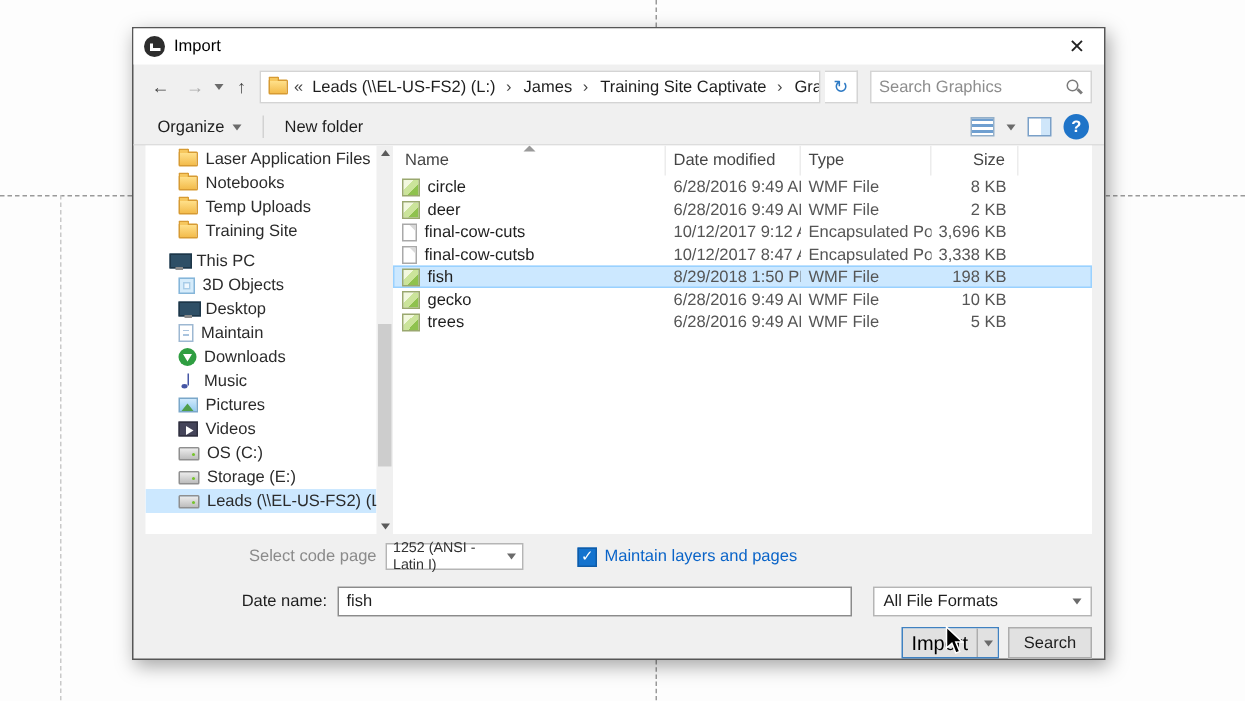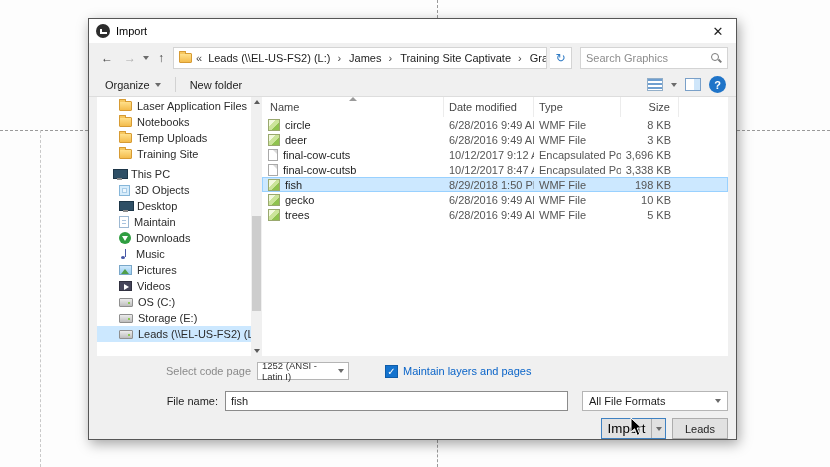--- a/index.html
+++ b/index.html
@@ -333,21 +333,21 @@
               <span class="ic fic-wmf"></span>
               <span>deer</span>
             </div>
           <div class="c-date">
               <span>6/28/2016 9:49 AM</span>
             </div>
           <div class="c-type">
               <span>WMF File</span>
             </div>
           <div class="c-size">
-              <span>3 KB</span>
+              <span>2 KB</span>
             </div>
         </div>
         <div class="lrow">
           <div class="c-name">
               <span class="ic fic-eps"></span>
               <span>final-cow-cuts</span>
             </div>
           <div class="c-date">
               <span>10/12/2017 9:12 AM</span>
             </div>
@@ -427,36 +427,36 @@
         <span>1252 (ANSI - Latin I)</span>
         <span class="tri"></span>
       </div>
       <div class="chk-wrap">
         <span class="chk">✓</span>
         <span class="chk-label">Maintain layers and pages</span>
       </div>
     </div>
 
     <div class="fname-row">
-      <span class="fn-label">File name:</span>
+      <span class="fn-label">Date name:</span>
       <input class="fn-input" type="text" value="fish" style="">
       <div class="fmt-select">
         <span>All File Formats</span>
         <span class="tri"></span>
       </div>
     </div>
 
     <div class="btn-row">
       <div class="import-group">
         <button class="import-main">Import</button>
         <button class="import-arrow">
             <span class="tri"></span>
           </button>
       </div>
-      <button class="btn cancel-btn">Leads</button>
+      <button class="btn cancel-btn">Search</button>
     </div>
 
   </div>
 
   <svg class="cursor" viewBox="0 0 13 20">
     <path d="M1 1 L1 15 L4.6 11.8 L7.2 18.4 L9.8 17.3 L7.2 11 L11.6 11 Z" fill="#000" stroke="#fff" stroke-width="1"></path>
   </svg>
 
 </div>
 

